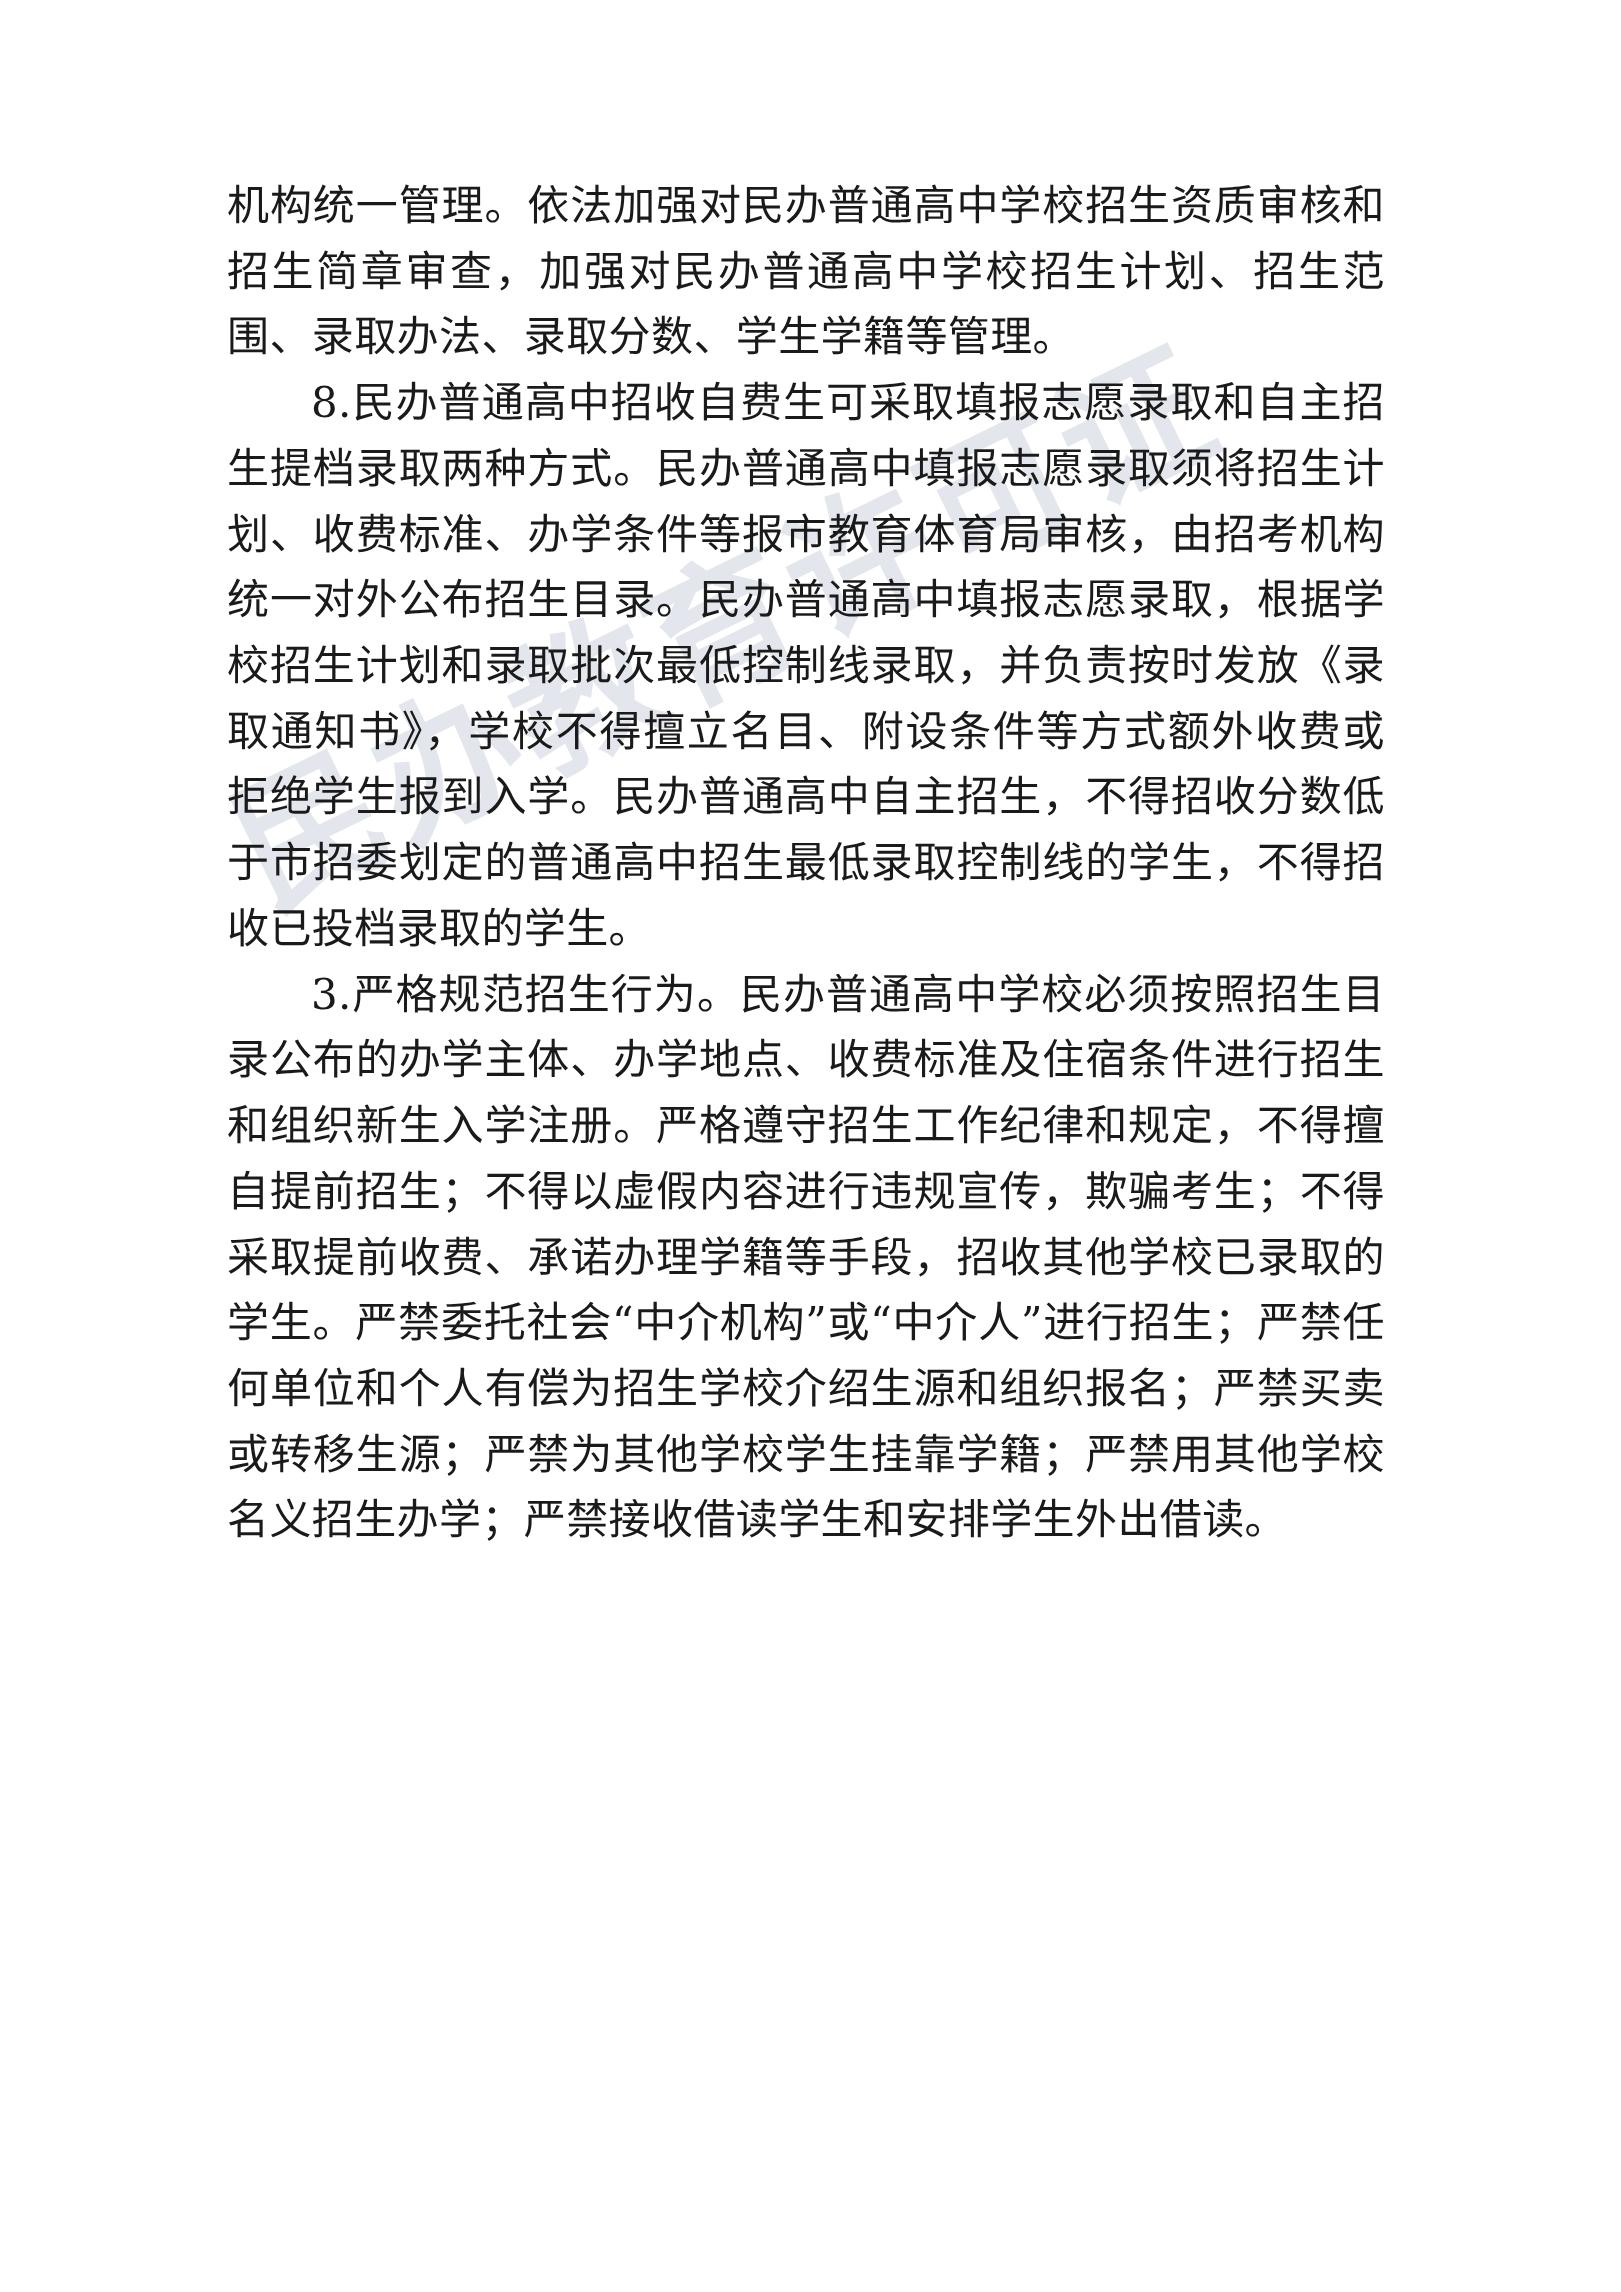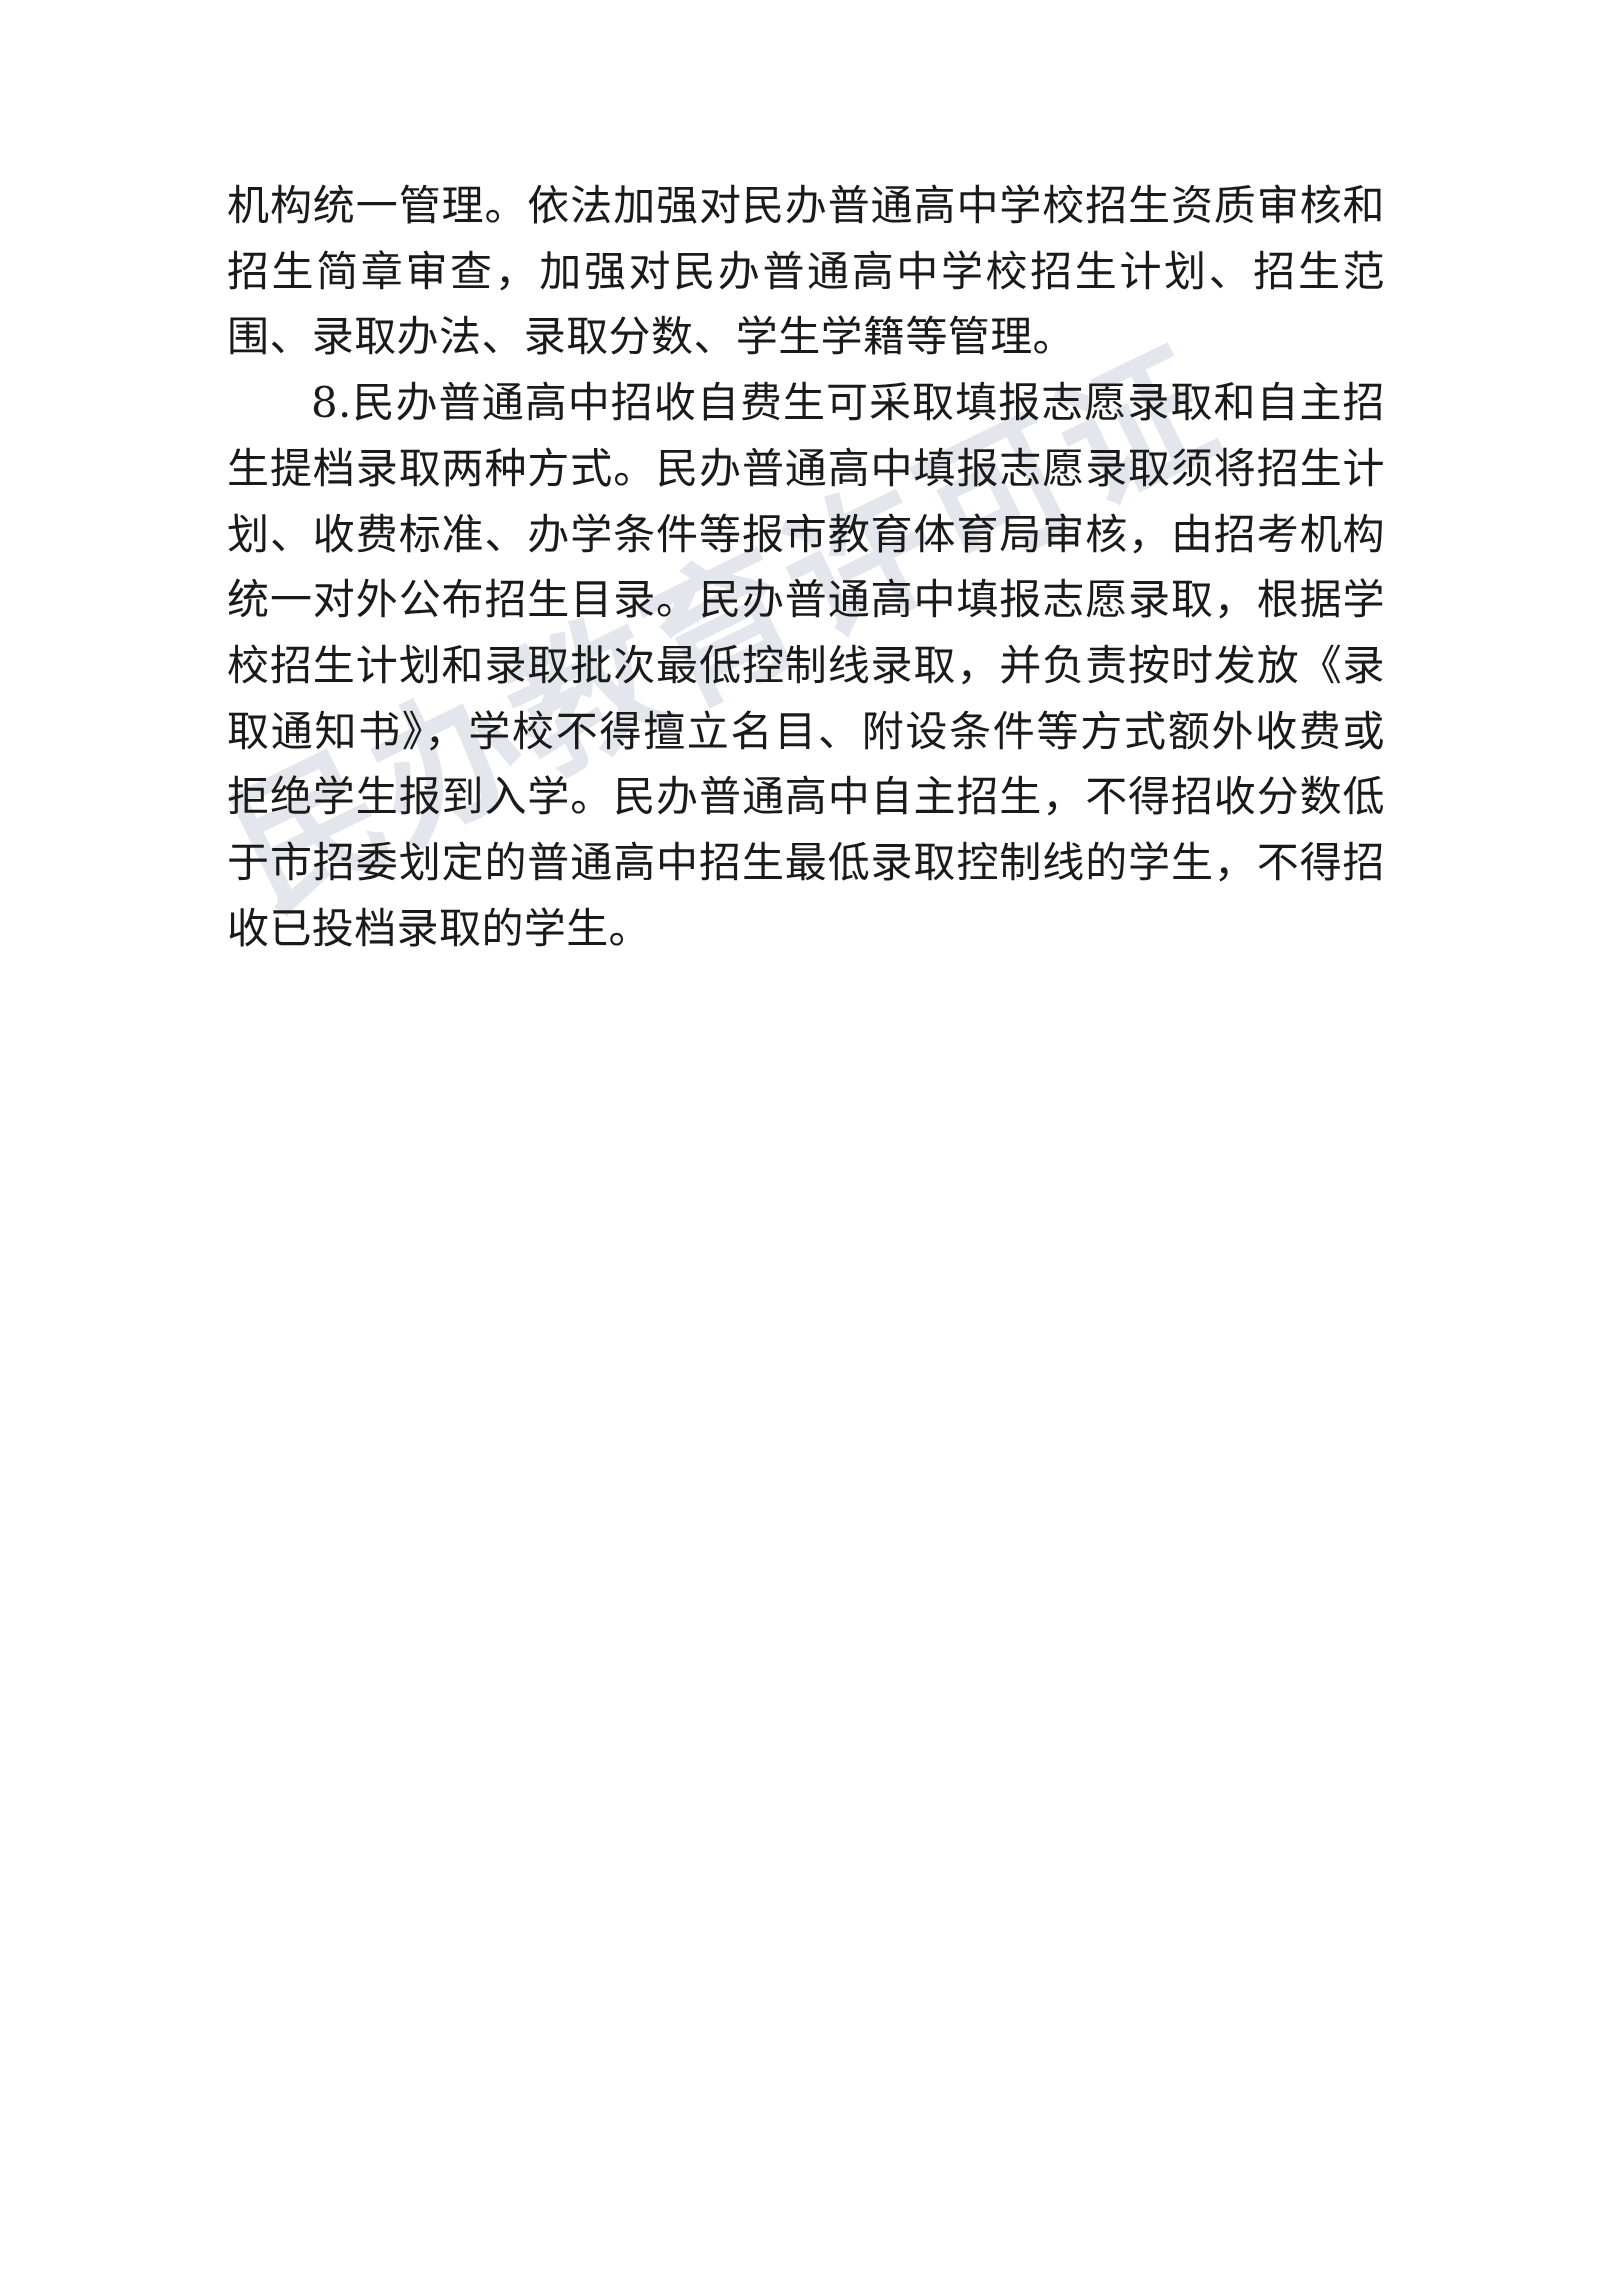--- a/index.html
+++ b/index.html
@@ -66,16 +66,17 @@
 
 <div class="page">
 
   <div class="watermark">
     <span>民办教育许可证</span>
   </div>
 
   <div class="content">
     <p class="para">机构统一管理。依法加强对民办普通高中学校招生资质审核和招生简章审查，加强对民办普通高中学校招生计划、招生范围、录取办法、录取分数、学生学籍等管理。</p>
     <p class="para indent">8.民办普通高中招收自费生可采取填报志愿录取和自主招生提档录取两种方式。民办普通高中填报志愿录取须将招生计划、收费标准、办学条件等报市教育体育局审核，由招考机构统一对外公布招生目录。民办普通高中填报志愿录取，根据学校招生计划和录取批次最低控制线录取，并负责按时发放《录取通知书》，学校不得擅立名目、附设条件等方式额外收费或拒绝学生报到入学。民办普通高中自主招生，不得招收分数低于市招委划定的普通高中招生最低录取控制线的学生，不得招收已投档录取的学生。</p>
+    <p class="para indent">3.严格规范招生行为。民办普通高中学校必须按照招生目录公布的办学主体、办学地点、收费标准及住宿条件进行招生和组织新生入学注册。严格遵守招生工作纪律和规定，不得擅自提前招生；不得以虚假内容进行违规宣传，欺骗考生；不得采取提前收费、承诺办理学籍等手段，招收其他学校已录取的学生。严禁委托社会“中介机构”或“中介人”进行招生；严禁任何单位和个人有偿为招生学校介绍生源和组织报名；严禁买卖或转移生源；严禁为其他学校学生挂靠学籍；严禁用其他学校名义招生办学；严禁接收借读学生和安排学生外出借读。</p>
   </div>
 
 </div>
 
 
 </body></html>

